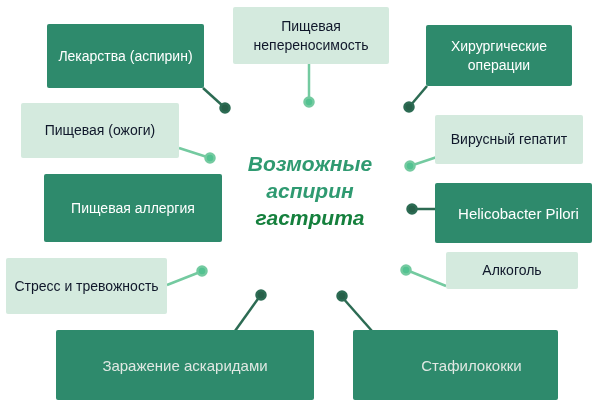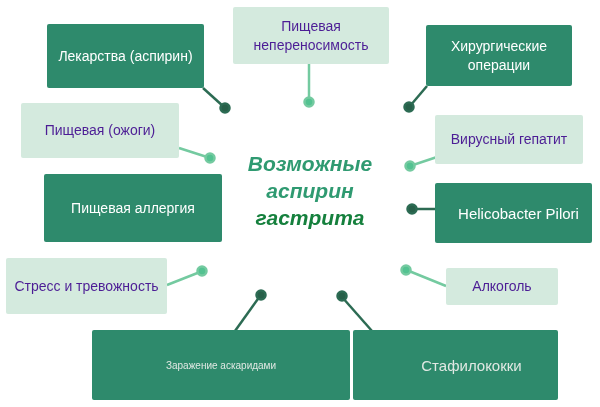--- a/index.html
+++ b/index.html
@@ -6,33 +6,33 @@
   #canvas{
     position:relative;width:600px;height:407px;background:#ffffff;overflow:hidden;
     font-family:"Liberation Sans","DejaVu Sans",sans-serif;
   }
   .node{
     position:absolute;display:flex;align-items:center;justify-content:center;
     text-align:center;border-radius:2px;box-sizing:border-box;padding:4px 8px;
     font-size:14px;line-height:19px;
   }
   .node.dark{background:#2e8a6c;color:#ffffff;}
-  .node.light{background:#d4eade;color:#4c1d95;}
+  .node.light{background:#d4eade;color:#0f172a;}
   .node.muted{color:#e0e8e3;}
   
   .pos-drugs{left:47px;top:24px;width:157px;height:64px;}
   .pos-intolerance{left:233px;top:7px;width:156px;height:57px;}
   .pos-surgery{left:426px;top:25px;width:146px;height:61px;}
   .pos-trauma{left:21px;top:103px;width:158px;height:55px;}
   .pos-hepatitis{left:435px;top:115px;width:148px;height:49px;}
   .pos-allergy{left:8px;top:174px;width:178px;height:68px;margin-left:36px;}
   .pos-helicobacter{left:435px;top:183px;width:157px;height:60px;font-size:15px;padding-left:18px;}
   .pos-stress{left:6px;top:258px;width:161px;height:56px;}
-  .pos-alcohol{left:446px;top:268px;width:112px;height:37px;}
-  .pos-ascarids{left:56px;top:330px;width:258px;height:70px;font-size:10px;margin-left:36px;}
+  .pos-alcohol{left:446px;top:252px;width:132px;height:37px;}
+  .pos-ascarids{left:56px;top:330px;width:258px;height:70px;font-size:15px;}
   .pos-staph{left:353px;top:330px;width:205px;height:70px;font-size:15px;padding-left:40px;}
   
   .title{
     position:absolute;left:225px;top:150px;width:170px;text-align:center;
     font-style:italic;font-weight:bold;font-size:21px;line-height:27px;
   }
   .title .green{color:#2f9a71;display:block;}
   .title .red{color:#15803d;display:block;font-style:italic;}
   svg.connectors{position:absolute;left:0;top:0;pointer-events:none;}
 </style>

